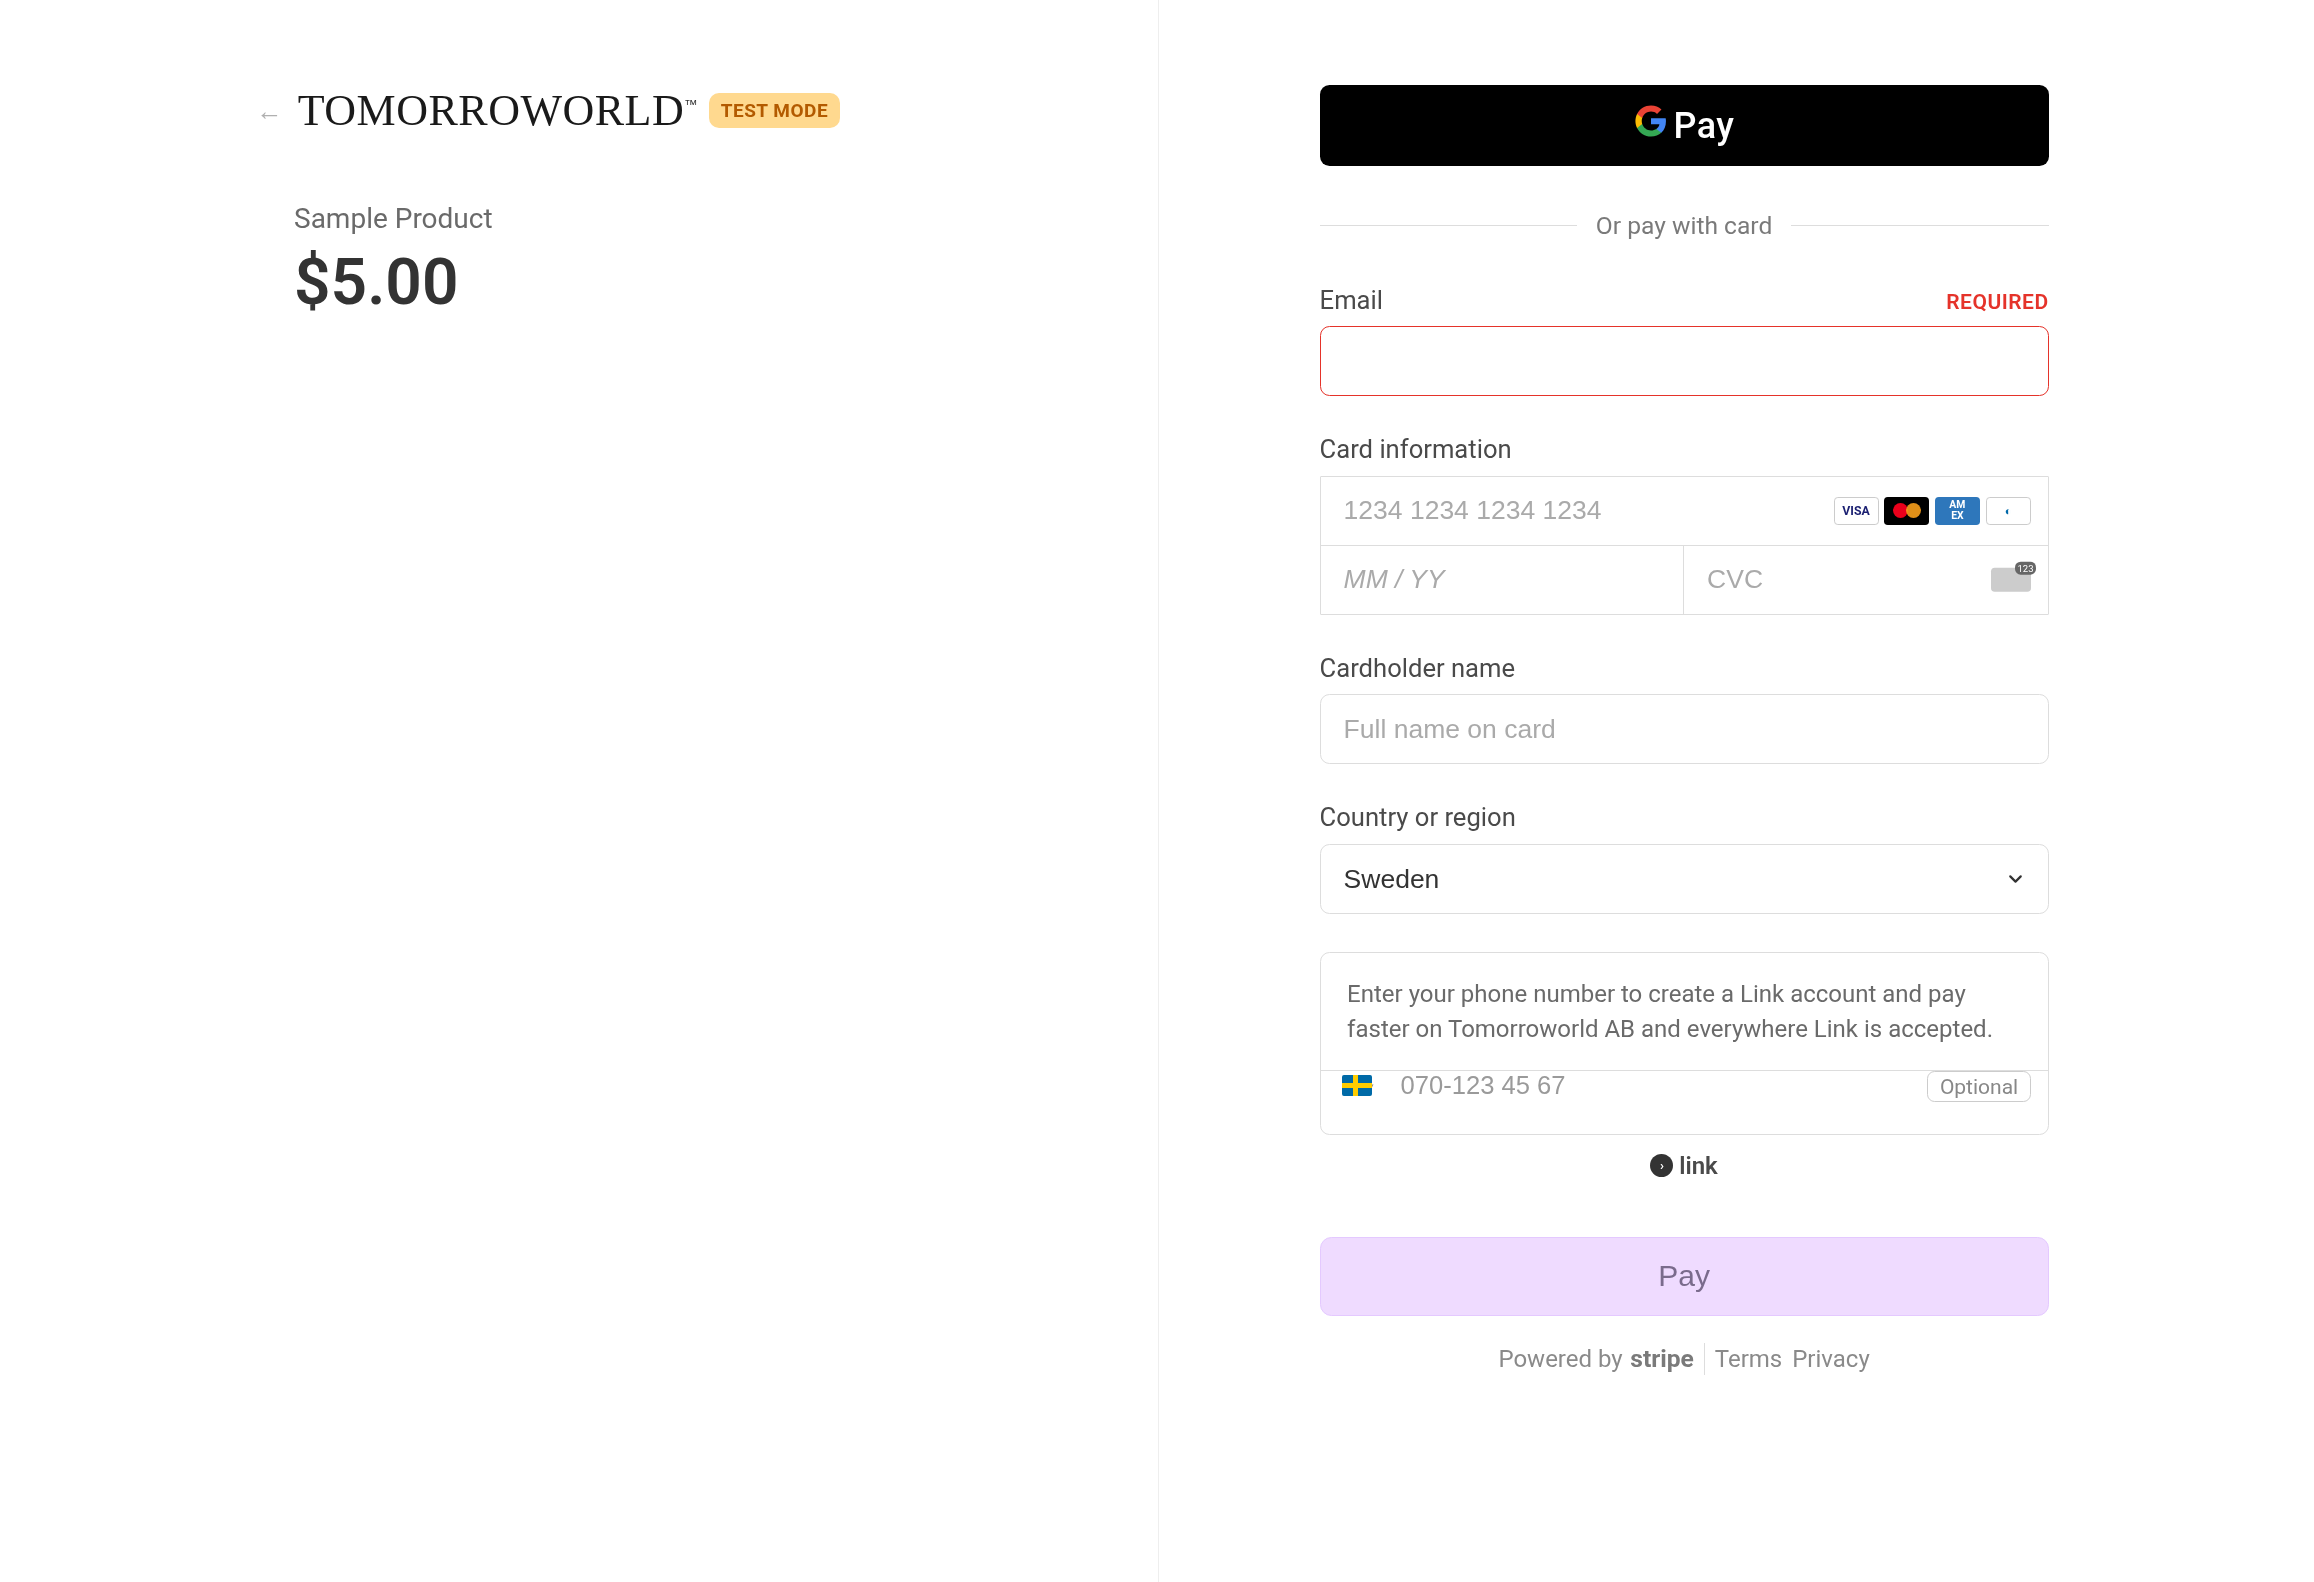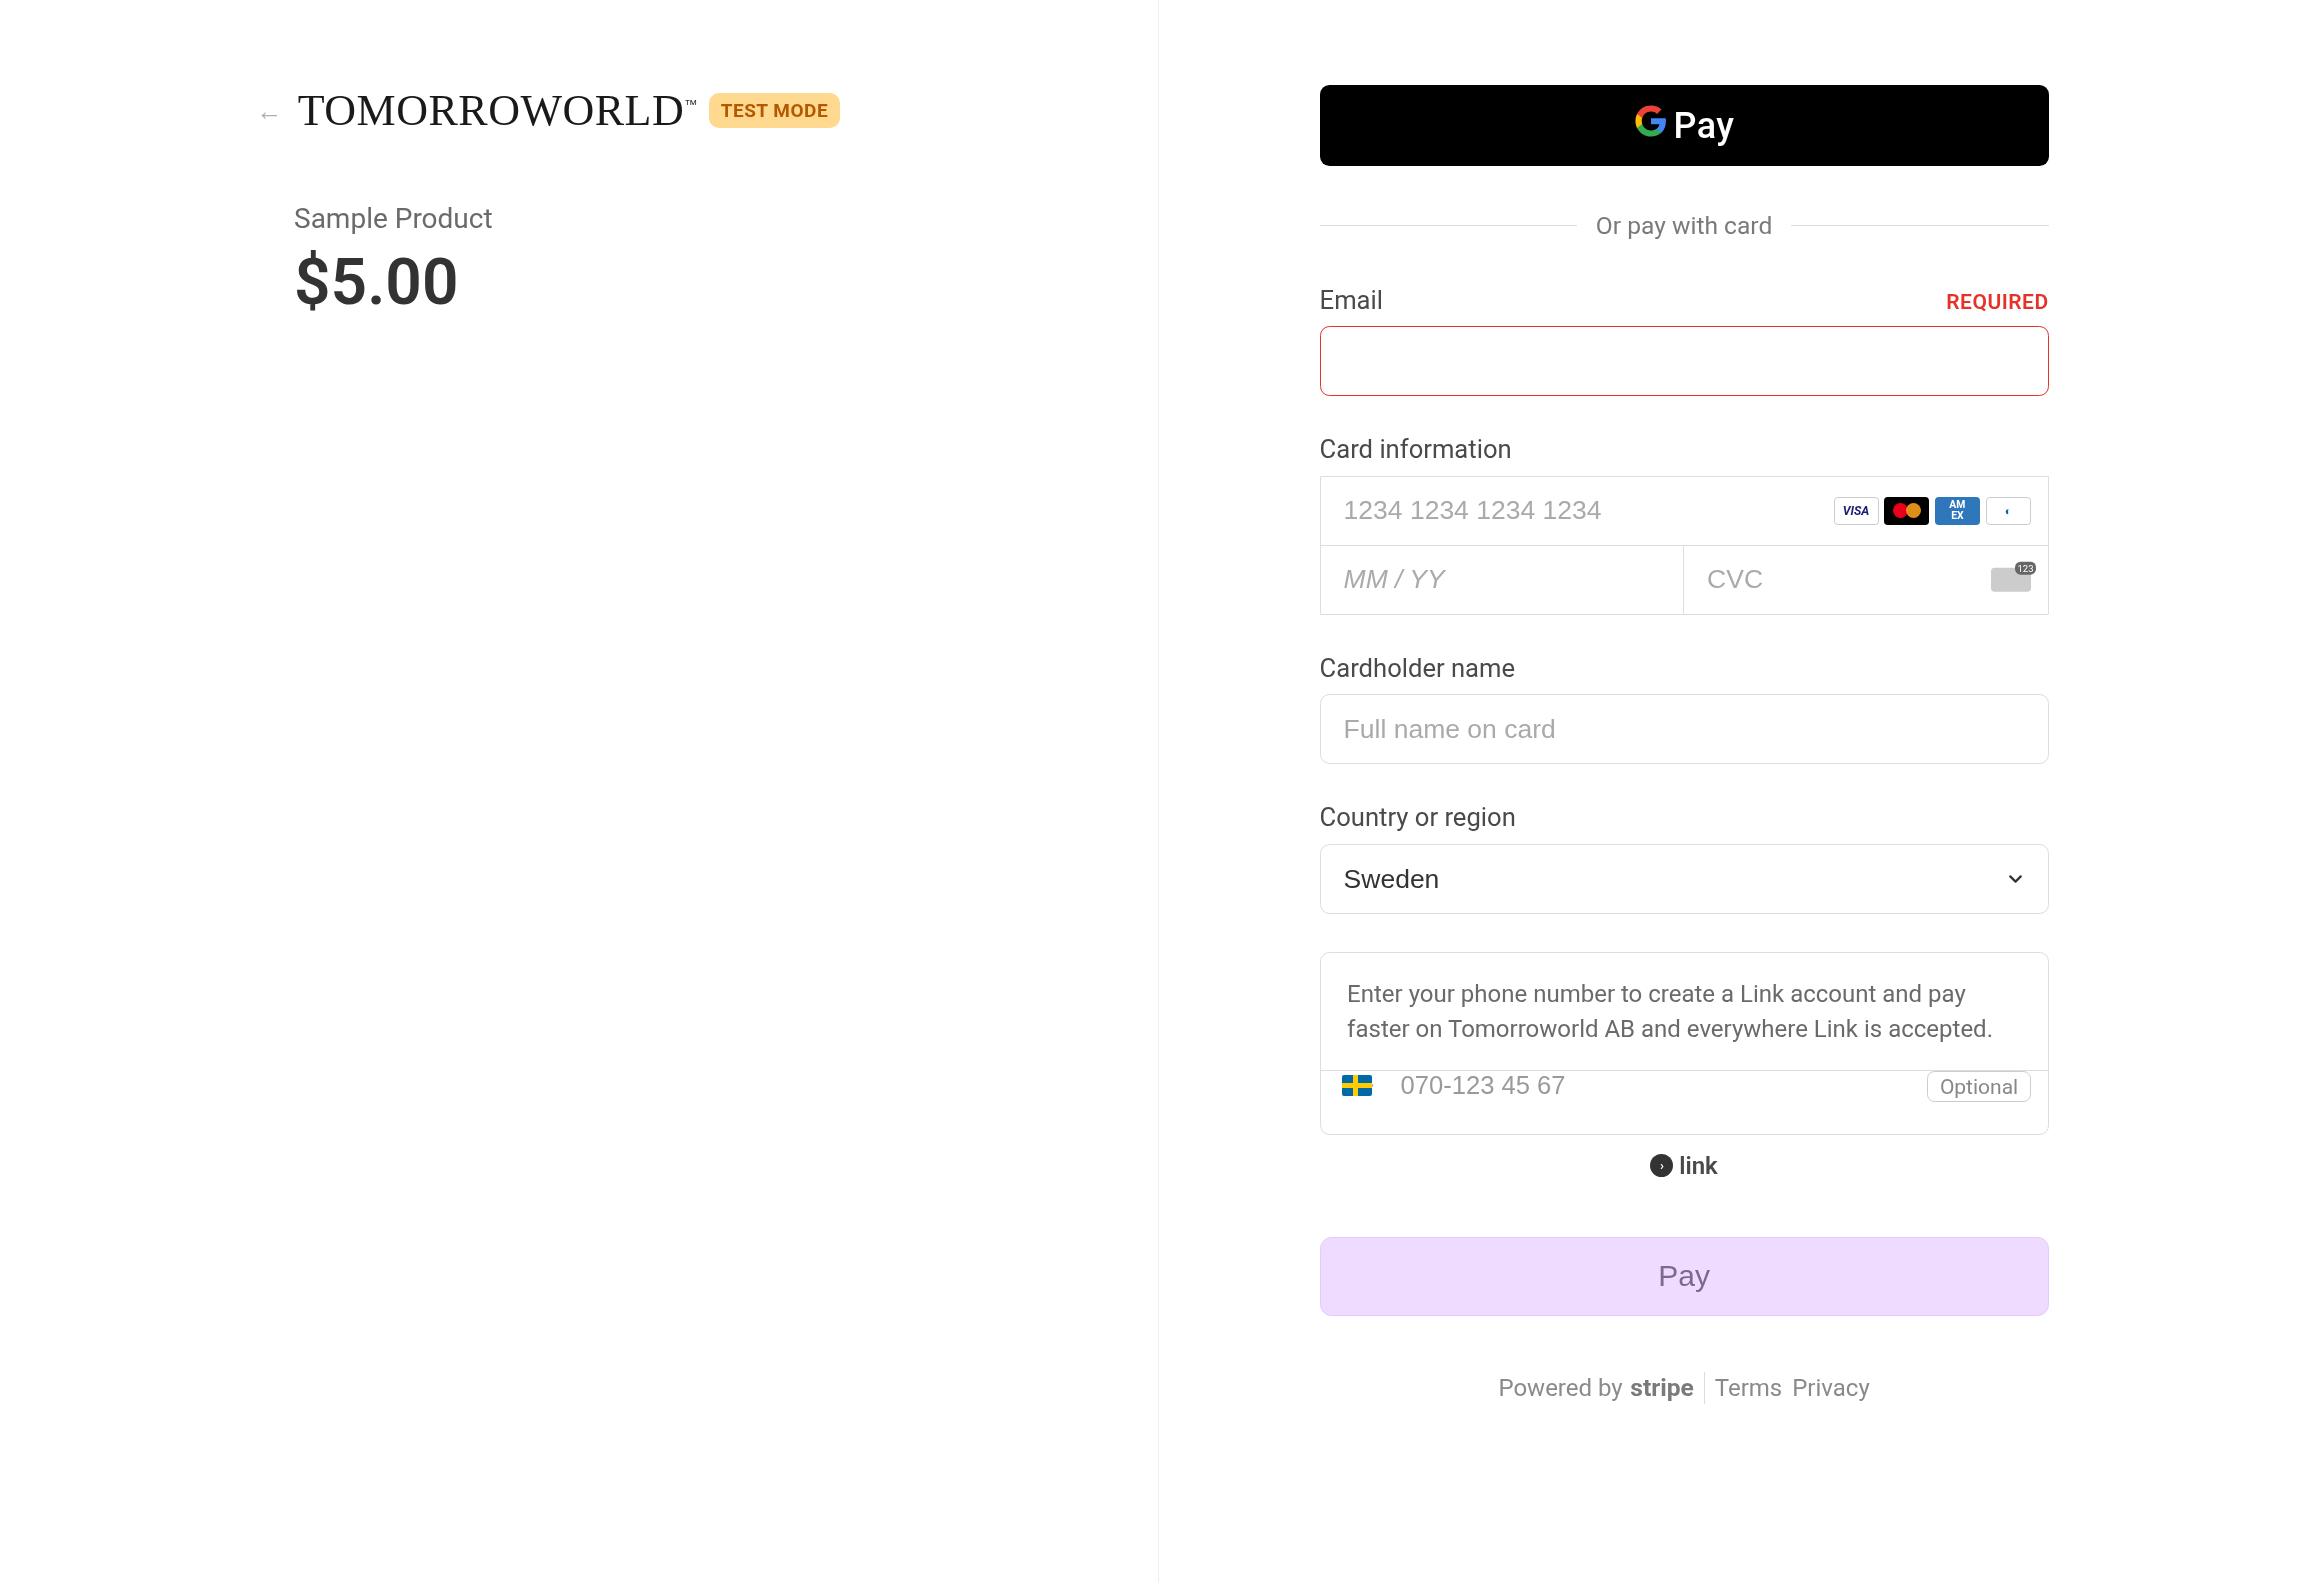--- a/index.html
+++ b/index.html
@@ -140,21 +140,21 @@
     top:50%;
     transform:translateY(-50%);
     display:flex;
     gap:5.7px;
   }
   .brand-chip {
     width:45px; height:28px; border-radius:3.8px;
     display:flex; align-items:center; justify-content:center;
     font-size:11.4px; font-weight:700; color:#fff;
   }
-  .visa { background:#fff; border:0.9px solid #ccc; color:#1a1f71; font-size:12.3px; font-style:italic; }
+  .visa { background:#fff; border:0.9px solid #ccc; color:#1a1f71; font-size:12.3px; }
   .mc { background:#000; position:relative; }
   .mc::before, .mc::after { content:""; position:absolute; width:15px; height:15px; border-radius:50%; top:6.6px; }
   .mc::before { background:#eb001b; left:8.5px; }
   .mc::after { background:#f79e1b; right:8.5px; opacity:0.9; }
   .amex { background:#2e77bb; font-size:10.4px; line-height:1; text-align:center; }
   .diners { background:#fff; border:0.9px solid #ccc; color:#0069aa; }
   .cvc-icon {
     position:absolute;
     right:17px;
     top:50%;
@@ -254,21 +254,21 @@
     color:#7a6b8c;
     font-weight:500;
     margin-top:57px;
     cursor:not-allowed;
   }
   .footer {
     display:flex;
     align-items:center;
     justify-content:center;
     gap:10px;
-    margin-top:56px;
+    margin-top:27px;
     color:#8a8a8a;
     font-size:24px;
   }
   .powered { display:flex; align-items:center; gap:7.6px; }
   .stripe-word { font-weight:700; color:#7a7a7a; font-size:24.6px; }
   .footer-divider { width:0.9px; height:32px; background:#ddd; }
   .footer a { color:#8a8a8a; text-decoration:none; cursor:pointer; }
 </style>
 </head>
 <body>

